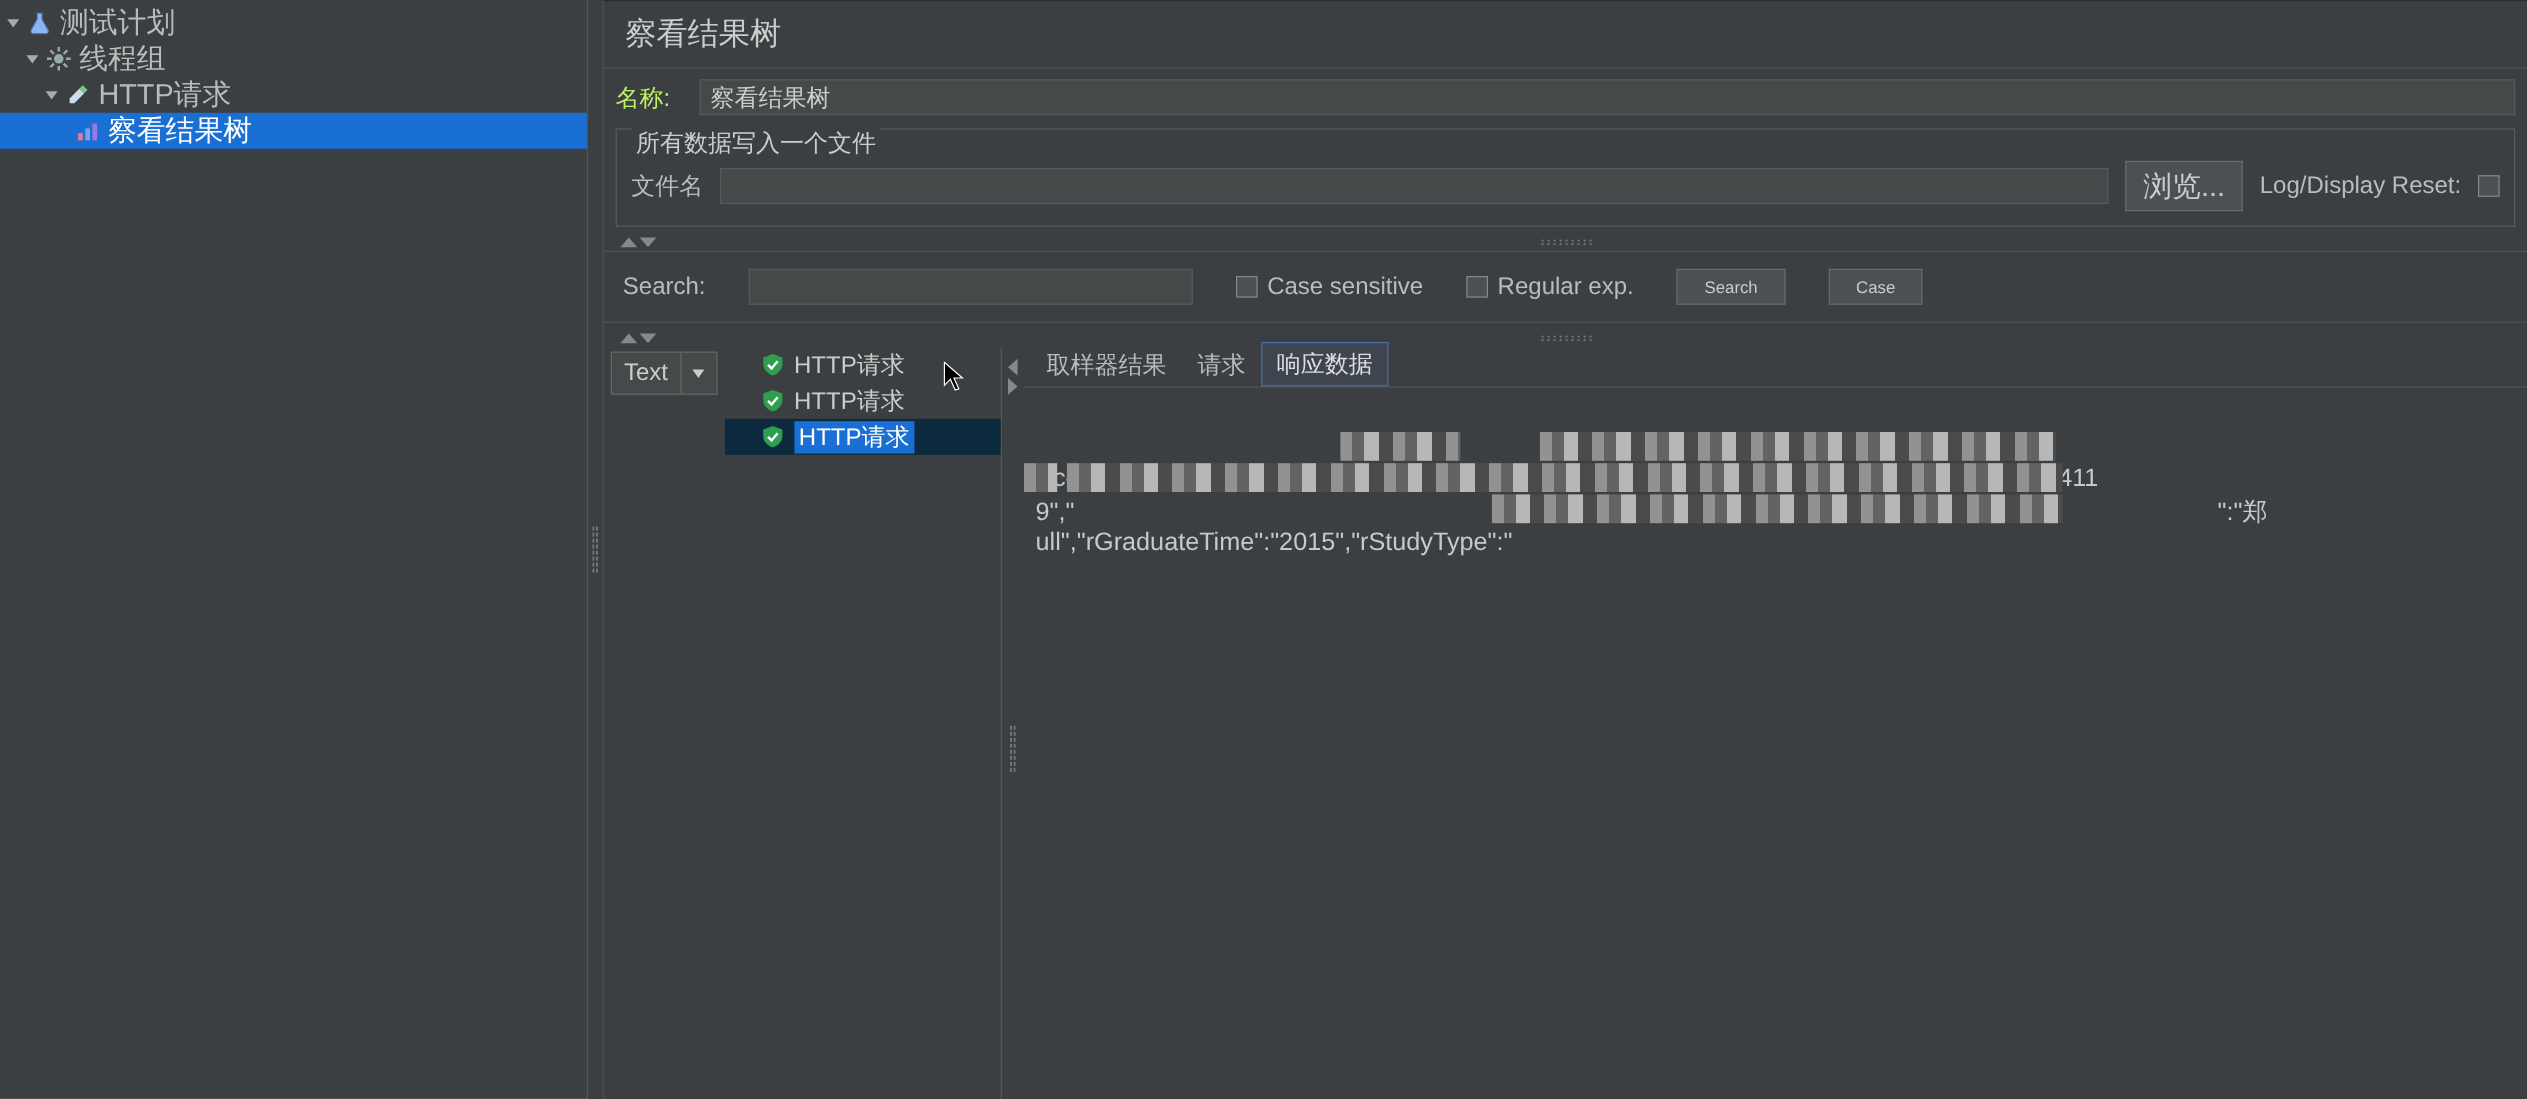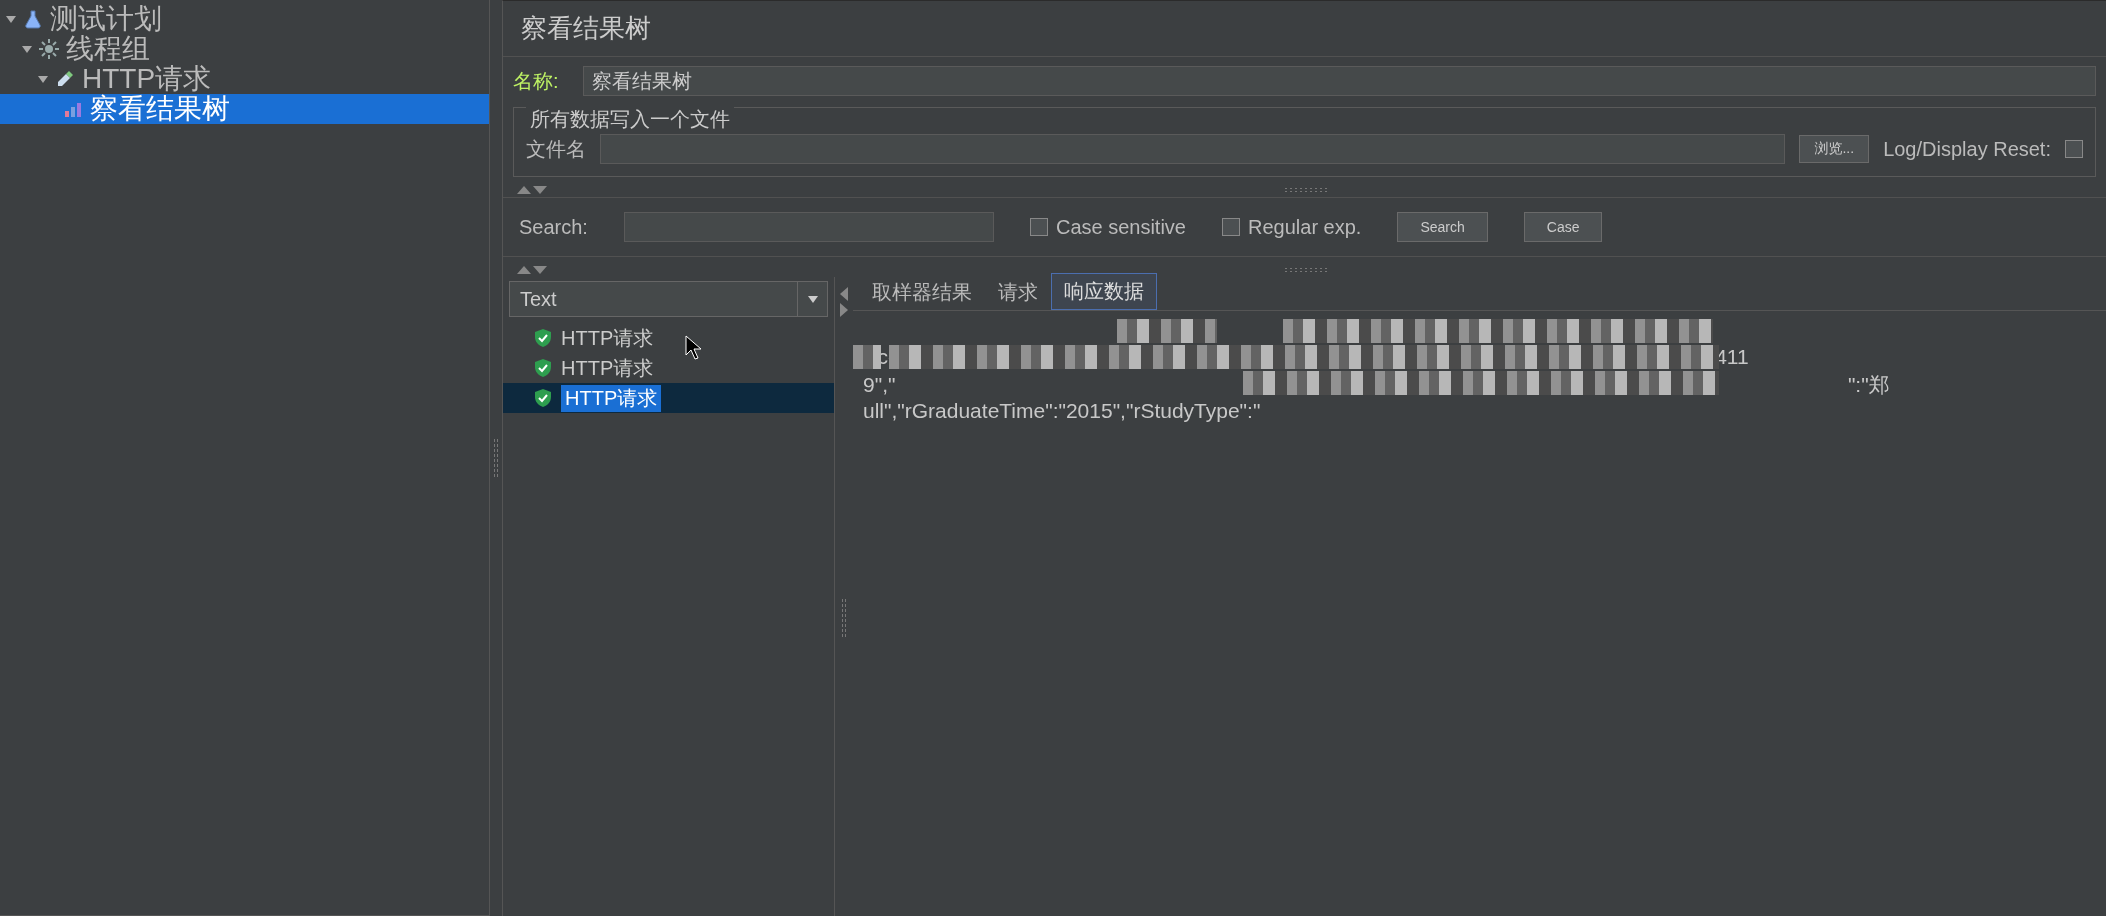--- a/index.html
+++ b/index.html
@@ -6,21 +6,21 @@
 html, body { width: 2106px; height: 916px; background: #3c3f41; color: #bbbbbb; overflow: hidden; }
 
 .app { display: flex; width: 100%; height: 100%; }
 
 
 .tree-panel {
   width: 490px; height: 100%; background: #3c3f41;
   border: 1px solid #555; border-top: none; border-left: none;
   position: relative;
 }
-.tree { padding-top: 4px; font-size: 28px; }
+.tree { padding-top: 4px; font-size: 24px; }
 .tree-row {
   display: flex; align-items: center; height: 30px;
   padding-left: 0; cursor: default; white-space: nowrap;
 }
 .tree-row.selected { background: #1a6fd4; color: #fff; }
 .tree-indent { display: inline-block; }
 .tree-toggle {
   width: 14px; height: 14px; margin: 0 4px 0 2px;
   display: inline-flex; align-items: center; justify-content: center;
   color: #999;
@@ -72,21 +72,21 @@
   padding: 26px 12px 12px 12px;
 }
 .fieldset-legend {
   position:absolute; top:-2px; left:12px; background:#3c3f41;
   padding:0 4px; font-size:20px; color:#ccc;
 }
 .file-row { display:flex; align-items:center; gap:14px; font-size:20px;}
 .file-row .text-input { flex:1; min-width: 640px; }
 .btn {
   background:#4c5052; border:1px solid #6a6a6a; color:#ccc;
-  padding:4px 14px; font-size:14px; cursor:pointer;
+  padding:4px 14px; font-size:24px; cursor:pointer;
 }
 .btn.big { font-size:14px; padding:6px 22px; }
 .chk {
   width:18px; height:18px; border:1px solid #888; background:#4c5052;
   display:inline-block;
 }
 
 
 .hsplit {
   height:14px; display:flex; align-items:center; position:relative;
@@ -111,21 +111,21 @@
   padding: 14px 16px; font-size:20px;
   border-top:1px solid #515151; border-bottom:1px solid #515151;
 }
 .search-bar .text-input { width:370px; flex:none; }
 .chk-wrap { display:flex; align-items:center; gap:8px; color:#bbb; font-size:20px;}
 
 
 .results-area { flex:1; display:flex; min-height:0; }
 
 .results-left {
-  width:332px; border-right:1px solid #555; display:flex; flex-direction:column;
+  width:332px; border-right:1px solid #555; display:flex; flex-direction:row;text-align:right;
 }
 .combo {
   margin:4px 6px 6px 6px; height:36px; display:flex; align-items:center;
   background:#45494a; border:1px solid #666; color:#ccc; font-size:20px;
 }
 .combo span { flex:1; padding:0 10px; }
 .combo .caret {
   width:30px; height:100%; border-left:1px solid #666;
   display:flex;align-items:center;justify-content:center;
 }
@@ -144,21 +144,21 @@
   padding-top:10px; gap:2px;
 }
 .tri-left,.tri-right{width:0;height:0;border-top:7px solid transparent;border-bottom:7px solid transparent;}
 .tri-left{border-right:8px solid #888;} .tri-right{border-left:8px solid #888;}
 .mini-split .vgrip{
   margin-top:auto; margin-bottom:auto; width:6px;height:40px;
   background-image: radial-gradient(#777 1px, transparent 1px);
   background-size:3px 5px;
 }
 
-.results-right { flex:1; display:flex; flex-direction:column; min-width:0;}
+.results-right { flex:1; display:flex; flex-direction:column; min-width:0;gap:29px;}
 .tabs {
   display:flex; align-items:flex-end; height:34px; border-bottom:1px solid #555;
   font-size:20px; padding-left:6px; gap:0;
 }
 .tab {
   padding:4px 12px; color:#bbb; border:1px solid transparent; border-bottom:none;
   cursor:pointer;
 }
 .tab.active {
   background:#4b6eaf22; border:1px solid #4b6eaf; color:#ddd;

